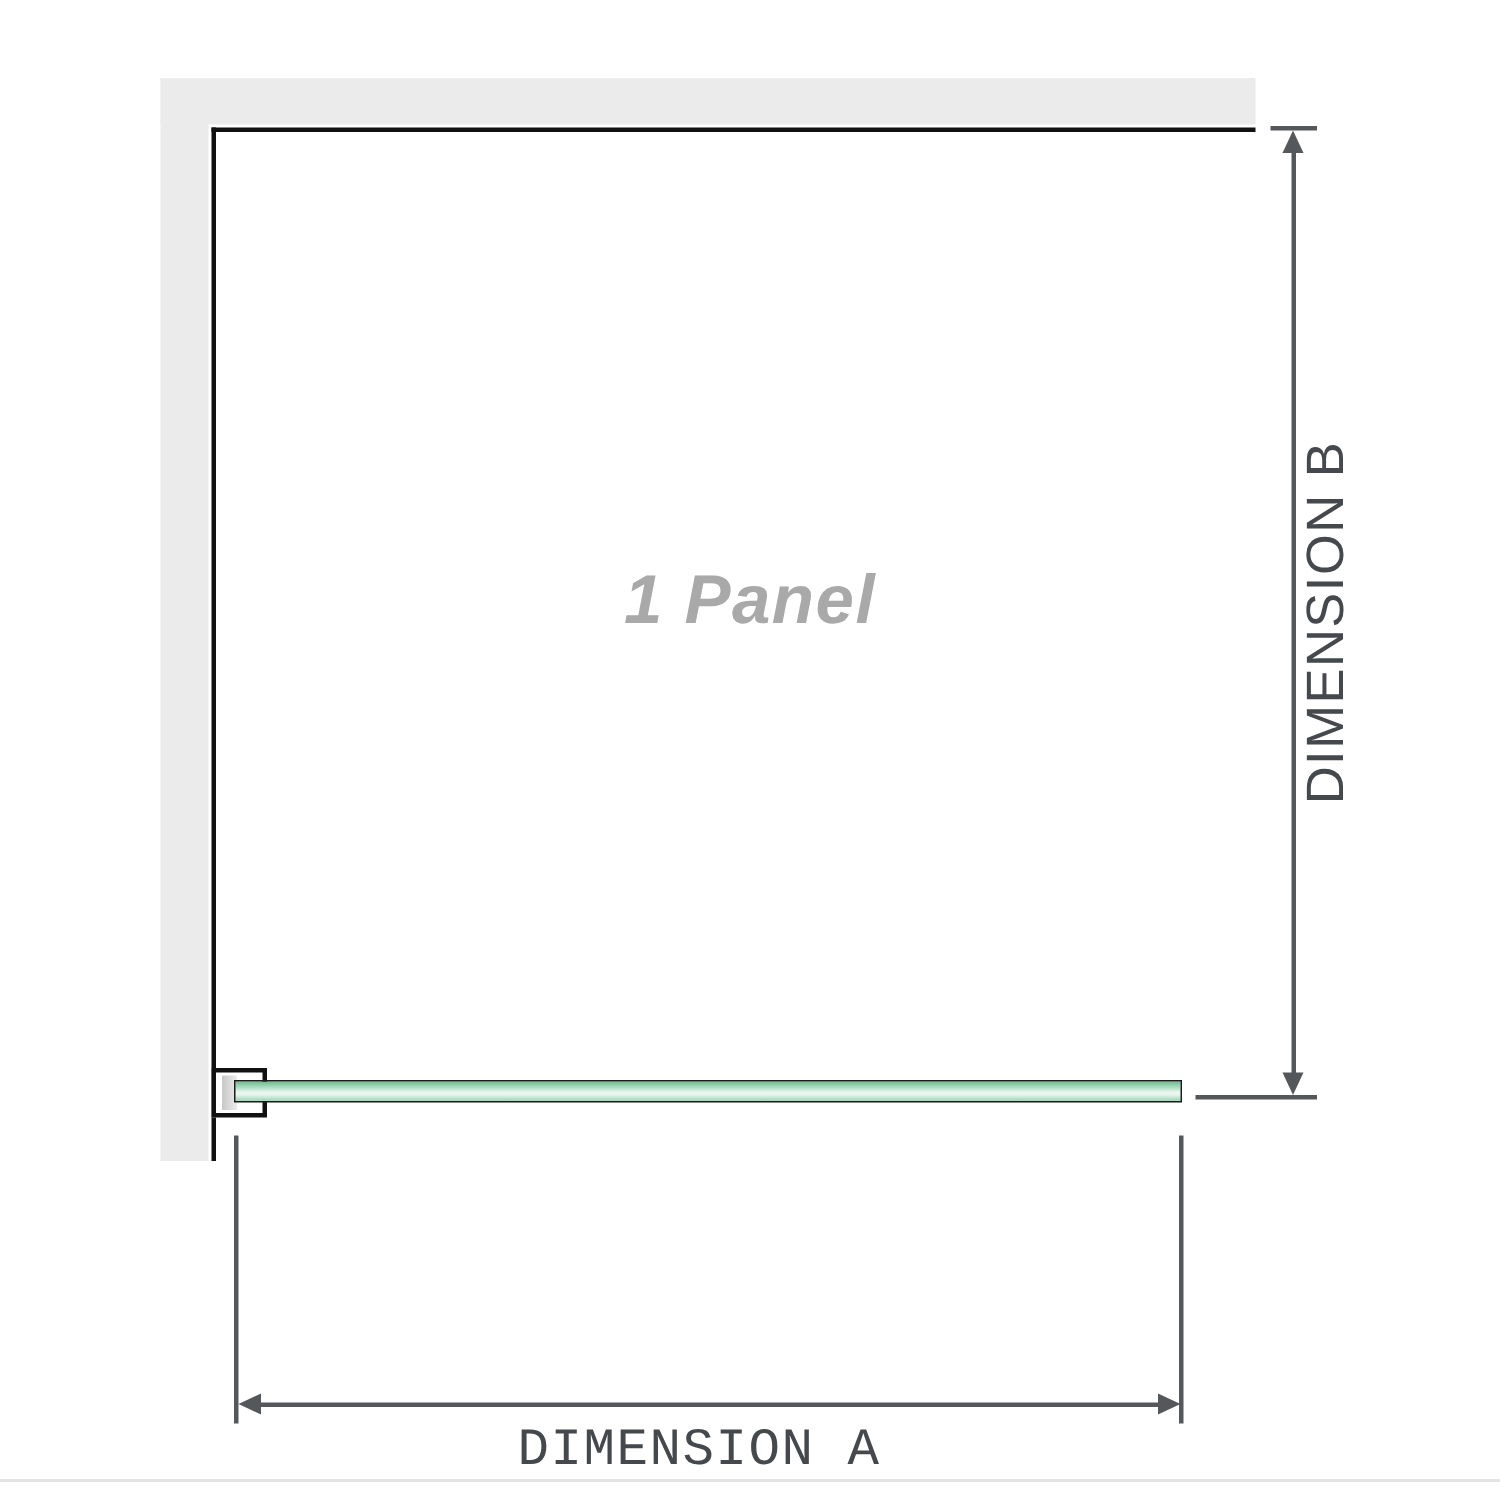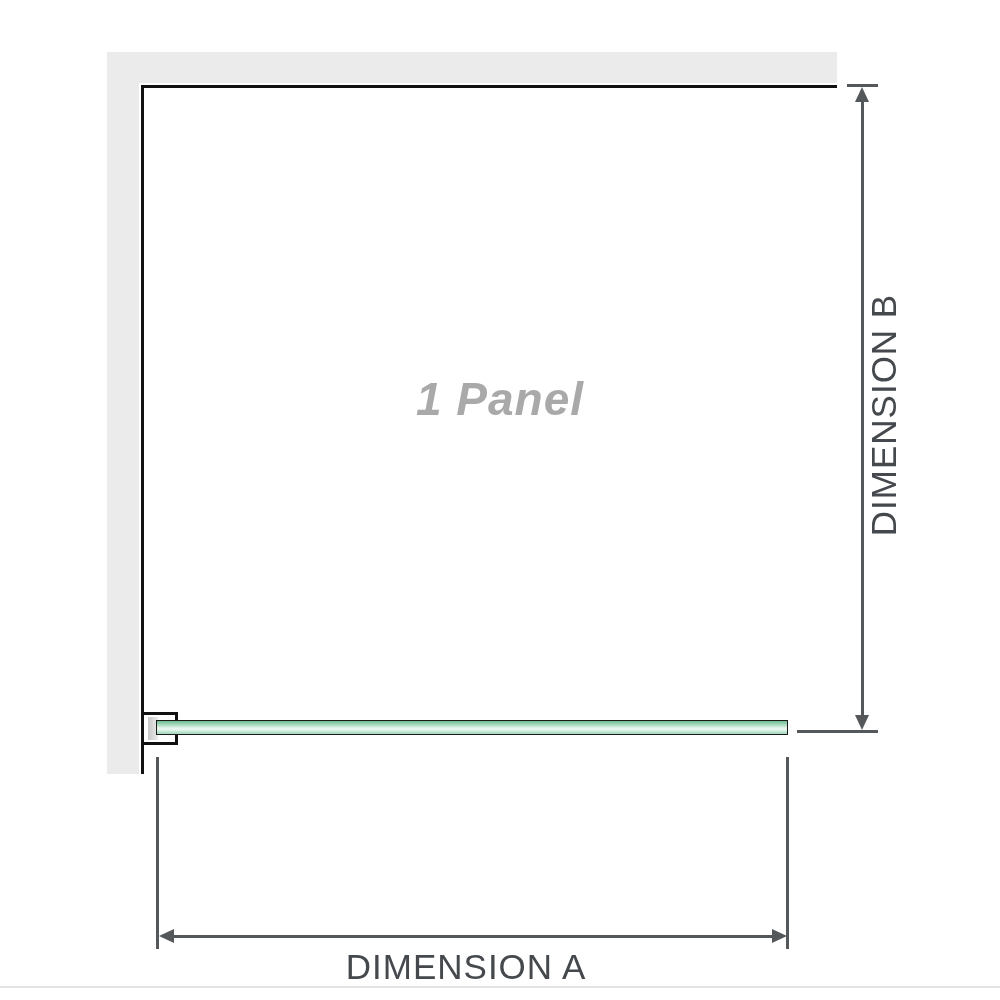--- a/index.html
+++ b/index.html
@@ -125,20 +125,21 @@
   .dim-label {
     color: var(--dimension_text);
     font-size: 35px;
     font-weight: 300;
     letter-spacing: 1px;
     white-space: nowrap;
   }
   .dim-a-label {
     left: 466px; top: 947px;
     transform: translateX(-50%);
+    font-family: Liberation Mono, monospace;
   }
   .dim-b-label {
     left: 884px; top: 415px;
     transform: translate(-50%, -50%) rotate(-90deg);
   }
 
   .page-rule { left: 0; top: 986px; width: 1000px; height: 2px; background: var(--page_rule); }
 </style>
 </head>
 <body>

